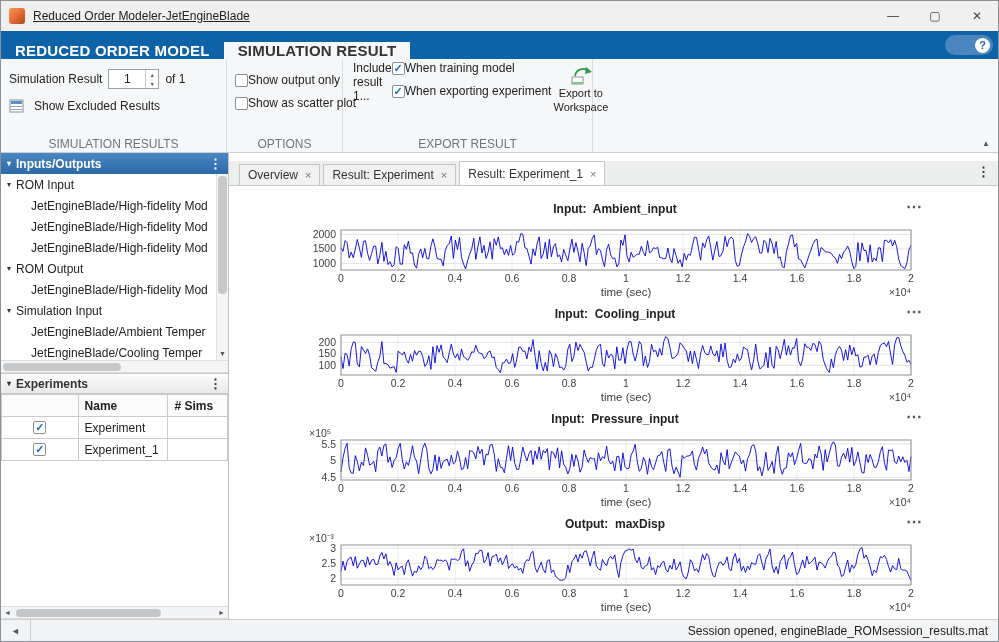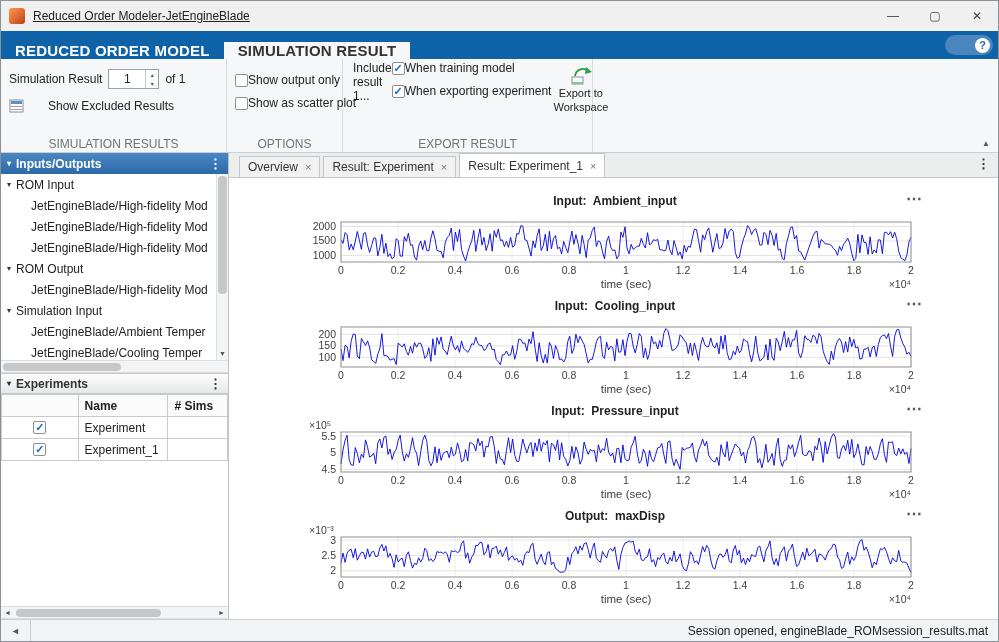--- a/index.html
+++ b/index.html
@@ -28,21 +28,21 @@
   .toolstrip{height:94px;background:#f6f7f8;display:flex;border-bottom:1px solid #cdced0;position:relative;flex:0 0 auto;}
   .ts-section{display:flex;flex-direction:column;border-right:1px solid #dadbdc;}
   .ts-content{flex:1;padding:10px 8px 0 8px;}
   .ts-label{height:16px;font-size:12px;color:#6f7478;display:flex;align-items:center;justify-content:center;}
   #sec-sim{width:226px;} #sec-opt{width:116px;} #sec-exp{width:250px;}
   .sim-row1{display:flex;align-items:center;gap:6px;}
   .spin{display:flex;border:1px solid #9aa0a5;background:#fff;height:20px;}
   .spin-val{width:36px;display:flex;align-items:center;justify-content:center;}
   .spin-btns{width:13px;border-left:1px solid #c6c7c8;display:flex;flex-direction:column;}
   .spin-btns div{flex:1;display:flex;align-items:center;justify-content:center;font-size:6px;color:#555;line-height:1;}
-  .excl-row{display:flex;align-items:center;gap:24px;margin-top:10px;}
+  .excl-row{display:flex;align-items:center;gap:10px;margin-top:10px;}
   .cb-row{display:flex;align-items:center;margin-top:0;}
   .cb-row + .cb-row{margin-top:9px;}
   #options-items .cb-row:first-child{margin-top:4px;}
   .cb{width:13px;height:13px;background:#fff;border:1px solid #8a8f94;border-radius:2px;flex:0 0 auto;
     display:flex;align-items:center;justify-content:center;font-size:11px;font-weight:700;color:#1b6ec2;line-height:1;}
   .cb-label{white-space:nowrap;}
   .exp-content{display:flex;padding:2px 4px 0 10px !important;}
   .exp-left{display:flex;flex-direction:row;}
   .include-label{margin-bottom:5px;}
   .export-btn{width:68px;display:flex;flex-direction:column;align-items:center;justify-content:flex-start;margin-left:2px;padding-top:2px;}
@@ -69,21 +69,21 @@
   .hthumb{position:absolute;top:2px;height:8px;background:#c6c7c8;border-radius:4px;}
   .harrow{position:absolute;top:0;bottom:0;width:13px;display:flex;align-items:center;justify-content:center;font-size:7px;color:#555;}
   .exp-table{width:100%;border-collapse:collapse;font-size:12px;flex:0 0 auto;}
   .exp-table th,.exp-table td{border:1px solid #c9cacb;padding:0 6px;height:22px;text-align:left;font-weight:400;}
   .exp-table th{font-weight:700;background:#fbfbfb;}
   .exp-table td.cbcell,.exp-table th.cbcell{text-align:center;}
   .exp-table .cb{margin:0 auto;}
   .panel-filler{flex:1 1 auto;background:#fff;}
 
   .doc-area{flex:1 1 auto;display:flex;flex-direction:column;background:#fff;min-width:0;}
-  .doc-tabs{height:25px;background:#eceded;border-bottom:1px solid #c6c7c8;display:flex;align-items:flex-end;padding-left:10px;position:relative;flex:0 0 auto;}
+  .doc-tabs{height:25px;background:#eceded;border-bottom:1px solid #c6c7c8;display:flex;align-items:flex-end;padding-left:10px;position:relative;flex:0 0 auto;margin-top:8px;}
   .dtabs-inner{display:flex;align-items:flex-end;}
   .dtab{height:21px;display:flex;align-items:center;padding:0 8px;background:#f1f1f1;border:1px solid #c4c5c6;border-bottom:none;margin-right:3px;color:#333;white-space:nowrap;}
   .dtab.active{height:24px;background:#fff;}
   .dtab .x{margin-left:7px;color:#777;font-size:11px;}
   .doc-dots{position:absolute;right:8px;top:3px;font-weight:700;font-size:13px;color:#333;}
 
   .charts{flex:1 1 auto;padding:16px 0 0 66px;overflow:hidden;}
   .chart-block{width:640px;position:relative;margin-bottom:2px;}
   .chart-title{text-align:center;font-weight:700;font-size:12px;color:#222;height:16px;white-space:pre;}
   .chart-menu{position:absolute;right:12px;top:-5px;font-size:16px;font-weight:700;color:#555;letter-spacing:1px;}

